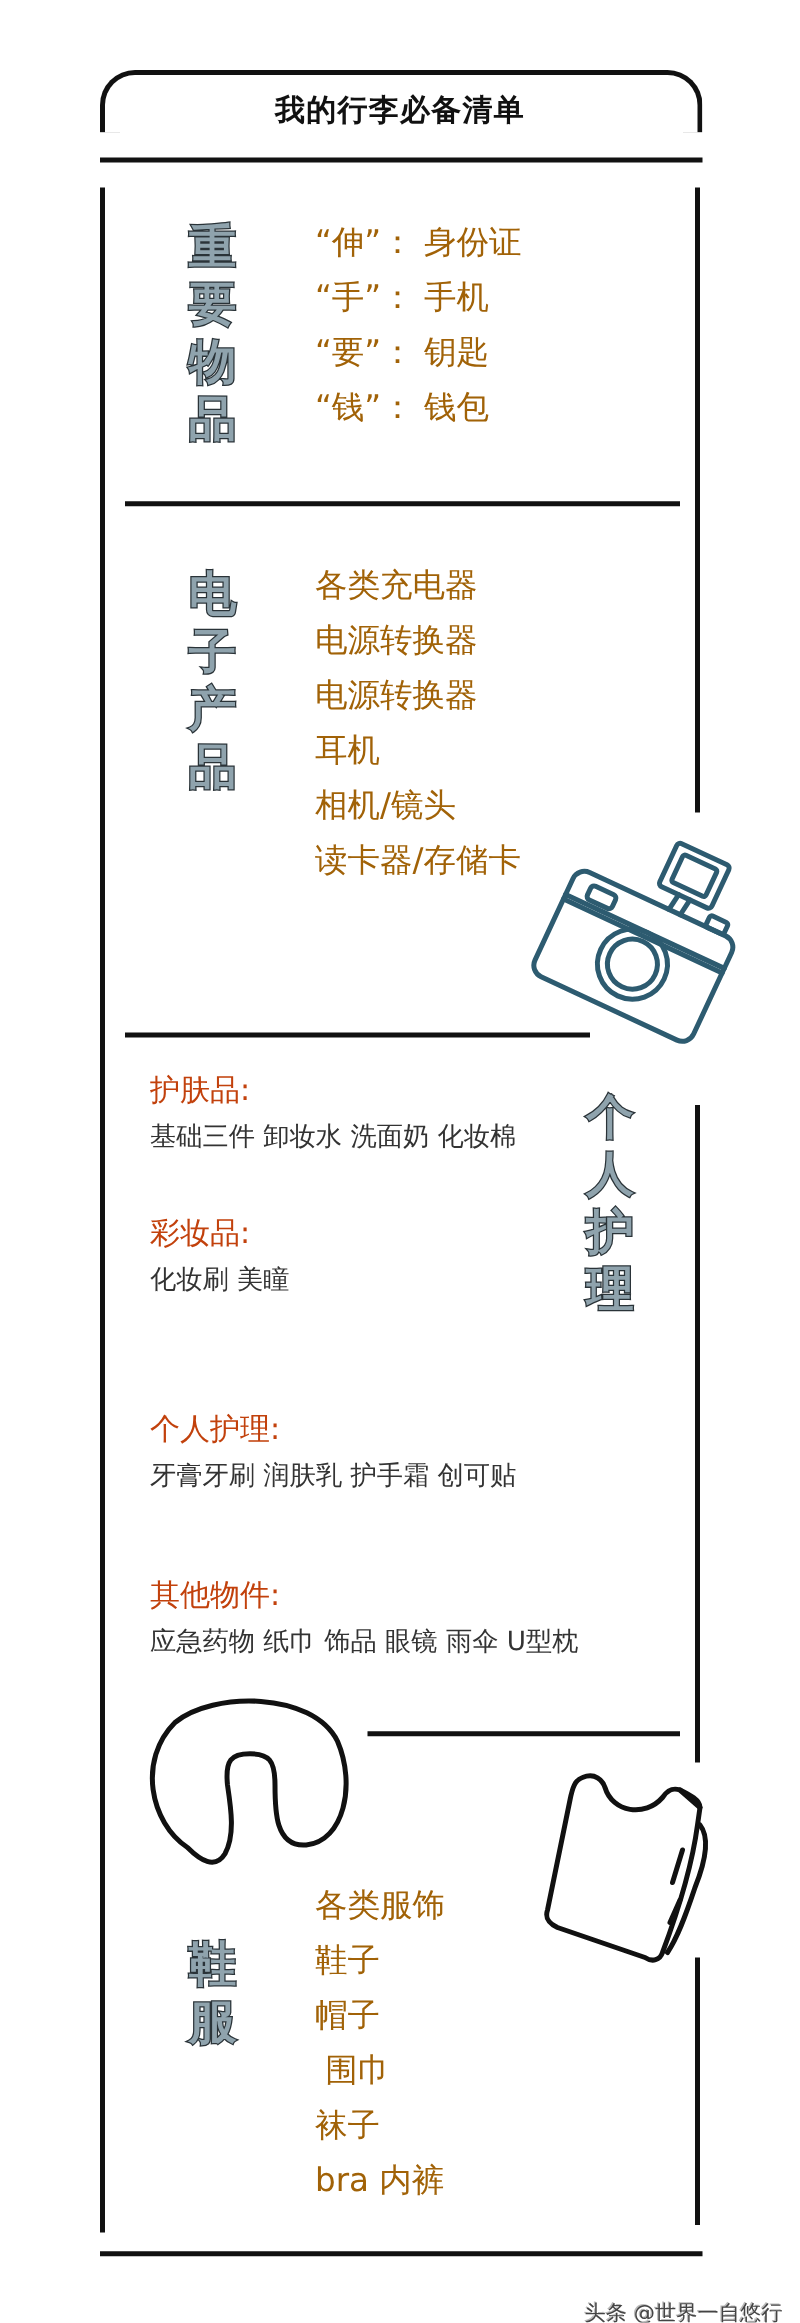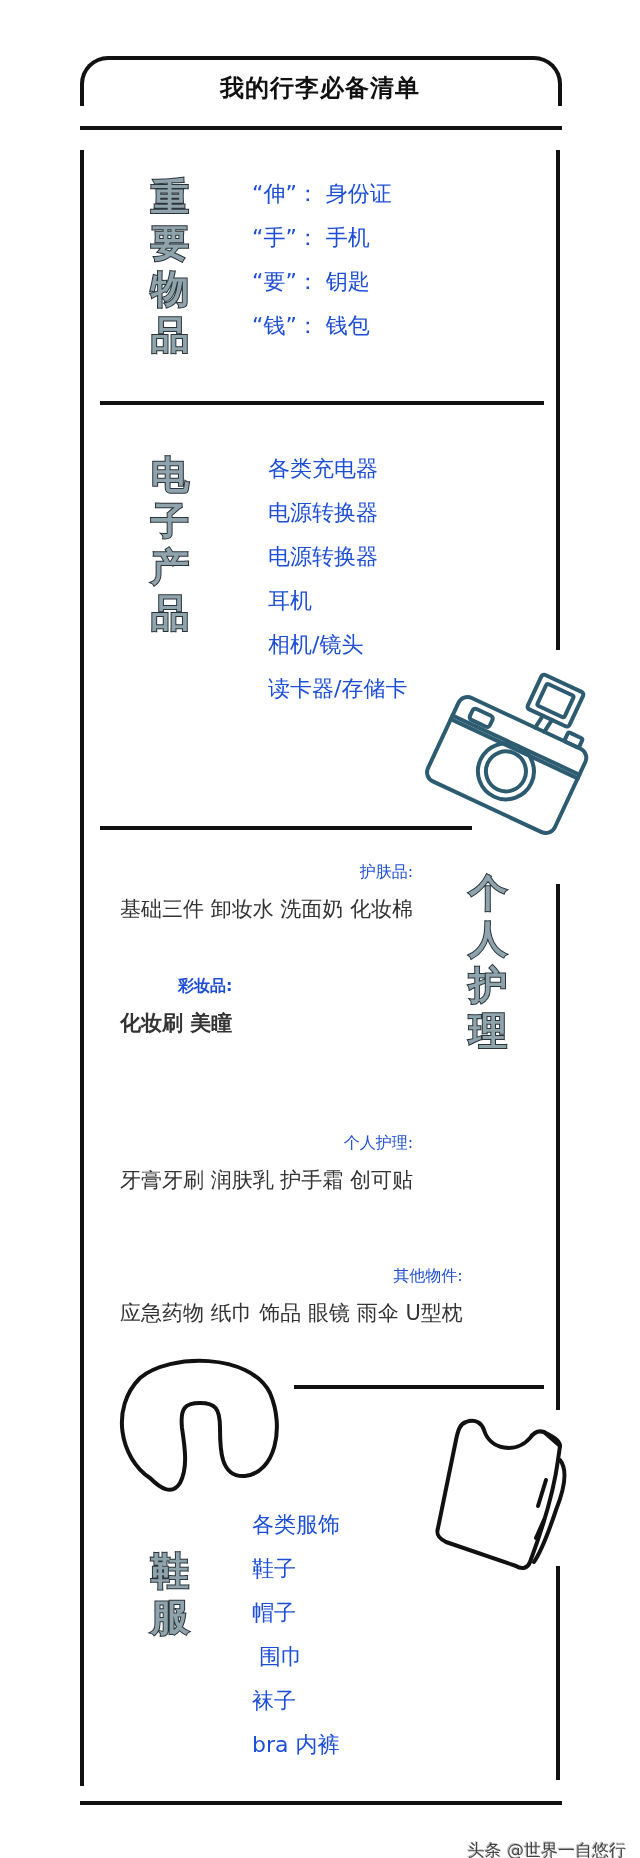--- a/index.html
+++ b/index.html
@@ -24,25 +24,25 @@
   
   .vhead {
     position: absolute; width: 48px; text-align: center;
     font-size: 38px; font-weight: bold; line-height: 46px;
     color: #8fa3ad;
     -webkit-text-stroke: 2px #2a3338;
     paint-order: stroke fill;
   }
   .vhead span { display: block; }
 
-  .items { position: absolute; font-size: 22px; color: #1d4ed8; }
+  .items { position: absolute; font-size: 26px; color: #a16207; }
   .items div { height: 44px; line-height: 44px; white-space: nowrap; }
 
   .pc-block { position: absolute; left: 120px; }
-  .pc-label { font-size: 16px; color: #1d4ed8; height: 36px; line-height: 36px; text-align: right; }
+  .pc-label { font-size: 24px; color: #c2410c; height: 36px; line-height: 36px; }
   .pc-text  { font-size: 21px; color: #333; line-height: 38px; white-space: nowrap; }
 
   .watermark {
     position: absolute; right: 14px; top: 1818px;
     font-size: 17px; color: #444;
     text-shadow: 1px 1px 0 #fff, -1px -1px 0 #bbb;
     margin-top: 21px;
   }
 </style>
 </head>
@@ -73,21 +73,21 @@
 </div>
 
 <div class="line-h" style="left:100px; top:401px; width:444px;"></div>
 
 <div class="vhead" style="left:146px; top:452px;">
   <span>电</span>
   <span>子</span>
   <span>产</span>
   <span>品</span>
 </div>
-<div class="items" style="left:252px; top:447px;margin-left:16px;">
+<div class="items" style="left:252px; top:447px;">
   <div>各类充电器</div>
   <div>电源转换器</div>
   <div>电源转换器</div>
   <div>耳机</div>
   <div>相机/镜头</div>
   <div>读卡器/存储卡</div>
 </div>
 
 <svg class="abs" style="left:420px; top:664px;" width="190" height="190" viewBox="0 0 190 190">
   <g fill="none" stroke="#2d5b70" stroke-width="4" stroke-linejoin="round" stroke-linecap="round" transform="rotate(25 95 95)">
@@ -111,21 +111,21 @@
   <span>个</span>
   <span>人</span>
   <span>护</span>
   <span>理</span>
 </div>
 
 <div class="pc-block" style="top:854px;">
   <div class="pc-label">护肤品:</div>
   <div class="pc-text">基础三件 卸妆水 洗面奶 化妆棉</div>
 </div>
-<div class="pc-block" style="top:968px;font-weight:bold;">
+<div class="pc-block" style="top:968px;">
   <div class="pc-label">彩妆品:</div>
   <div class="pc-text">化妆刷 美瞳</div>
 </div>
 <div class="pc-block" style="top:1125px;">
   <div class="pc-label">个人护理:</div>
   <div class="pc-text">牙膏牙刷 润肤乳 护手霜 创可贴</div>
 </div>
 <div class="pc-block" style="top:1258px;">
   <div class="pc-label">其他物件:</div>
   <div class="pc-text">应急药物 纸巾 饰品 眼镜 雨伞 U型枕</div>

